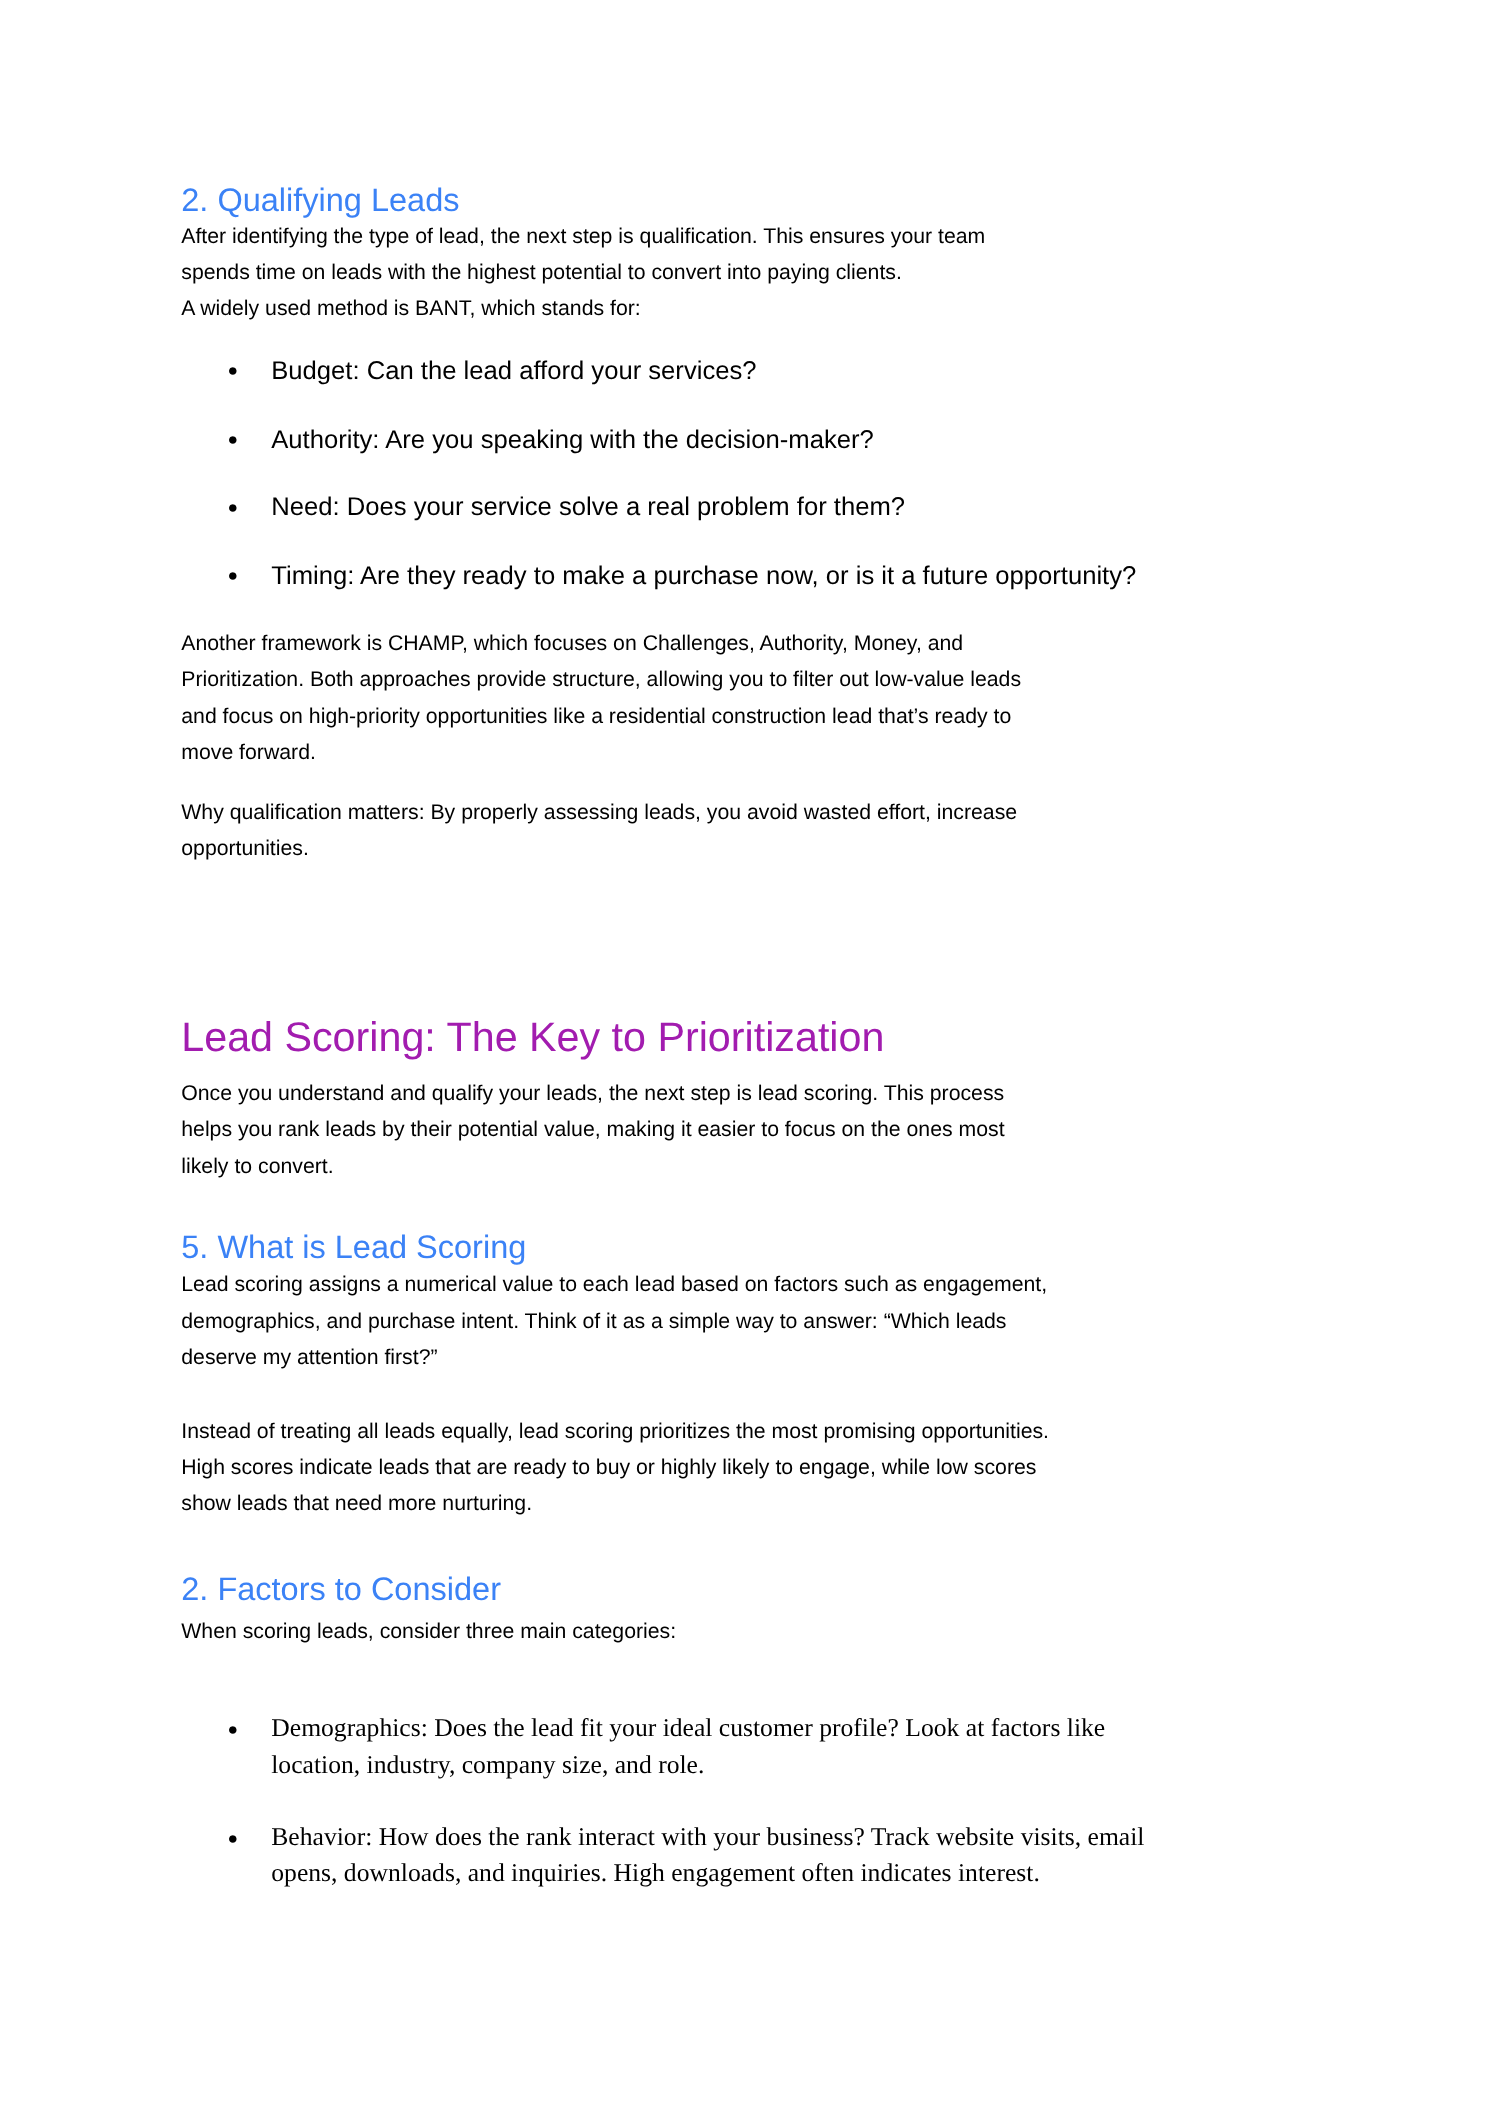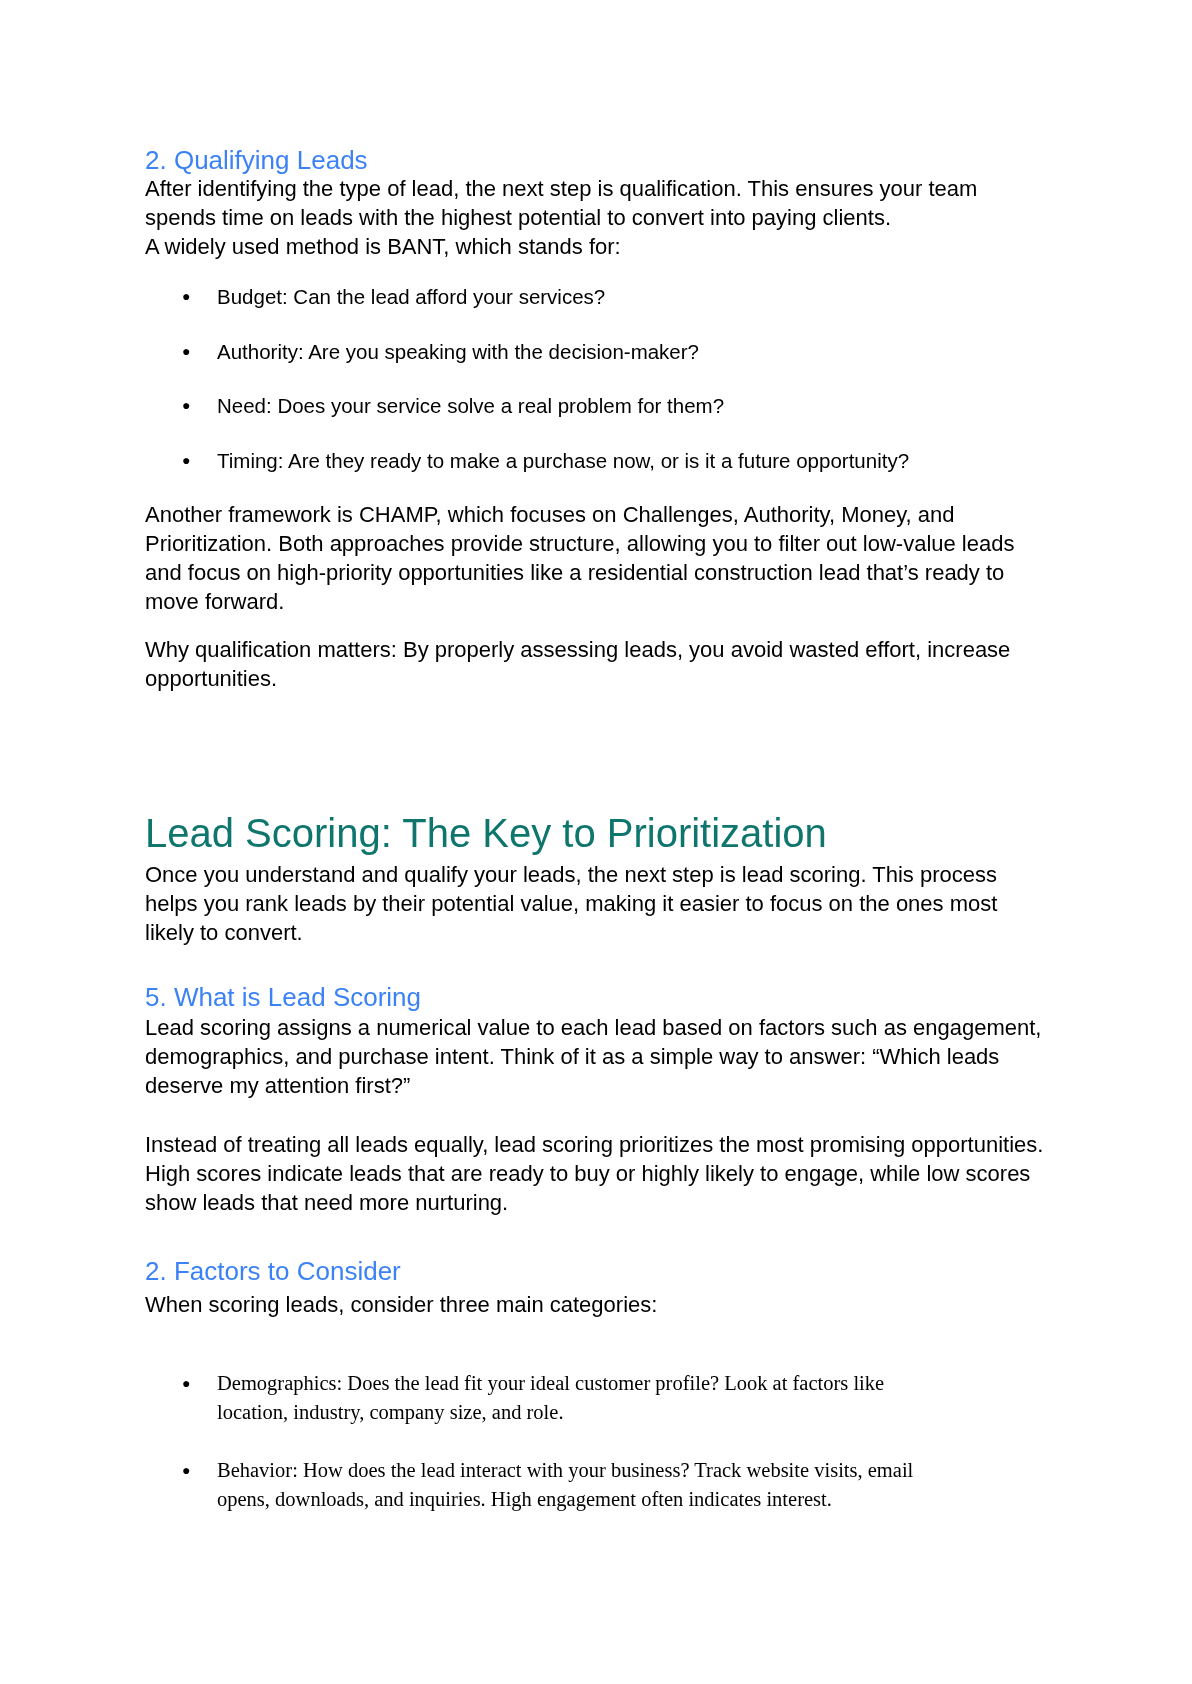--- a/index.html
+++ b/index.html
@@ -2,22 +2,22 @@
 <html><head>
 <meta charset="utf-8">
 <style>
   html, body { margin: 0; padding: 0; background: #ffffff; }
   body { width: 1192px; height: 1684px; position: relative; overflow: hidden; }
   .page {
     position: absolute; left: 145px; top: 0; width: 920px;
     font-family: "Liberation Sans", sans-serif; color: #000;
   }
   .h3 { position: absolute; left: 0; font-size: 26px; color: #3b82f6; font-weight: normal; margin: 0; white-space: nowrap; }
-  .h2 { position: absolute; left: 0; font-size: 40px; color: #0f766e; font-weight: normal; margin: 0; white-space: nowrap; }
-  .p { position: absolute; left: 0; width: 930px; font-size: 22px; line-height: 29px; margin: 0; }
+  .h2 { position: absolute; left: 0; font-size: 33px; color: #a21caf; font-weight: normal; margin: 0; white-space: nowrap; }
+  .p { position: absolute; left: 0; width: 930px; font-size: 17px; line-height: 29px; margin: 0; }
   .p div { white-space: nowrap; }
   .li { position: absolute; left: 0; width: 930px; font-size: 20.5px; line-height: 29px; }
   .li .bullet { position: absolute; left: 37px; top: 0; font-size: 14px; }
   .li .txt { position: absolute; left: 72px; white-space: nowrap; }
   .li .txt div { white-space: nowrap; font-family: Liberation Serif, serif; }
 </style>
 </head>
 <body>
 
 <div class="page">
@@ -91,18 +91,18 @@
     <span class="bullet">●</span>
     <span class="txt">
       <div>Demographics: Does the lead fit your ideal customer profile? Look at factors like</div>
       <div>location, industry, company size, and role.</div>
     </span>
   </div>
 
   <div class="li" style="top:1456px;">
     <span class="bullet">●</span>
     <span class="txt">
-      <div>Behavior: How does the lead interact with your business? Track website visits, email</div>
+      <div>Behavior: How does the rank interact with your business? Track website visits, email</div>
       <div>opens, downloads, and inquiries. High engagement often indicates interest.</div>
     </span>
   </div>
 
 </div>
 
 </body></html>

